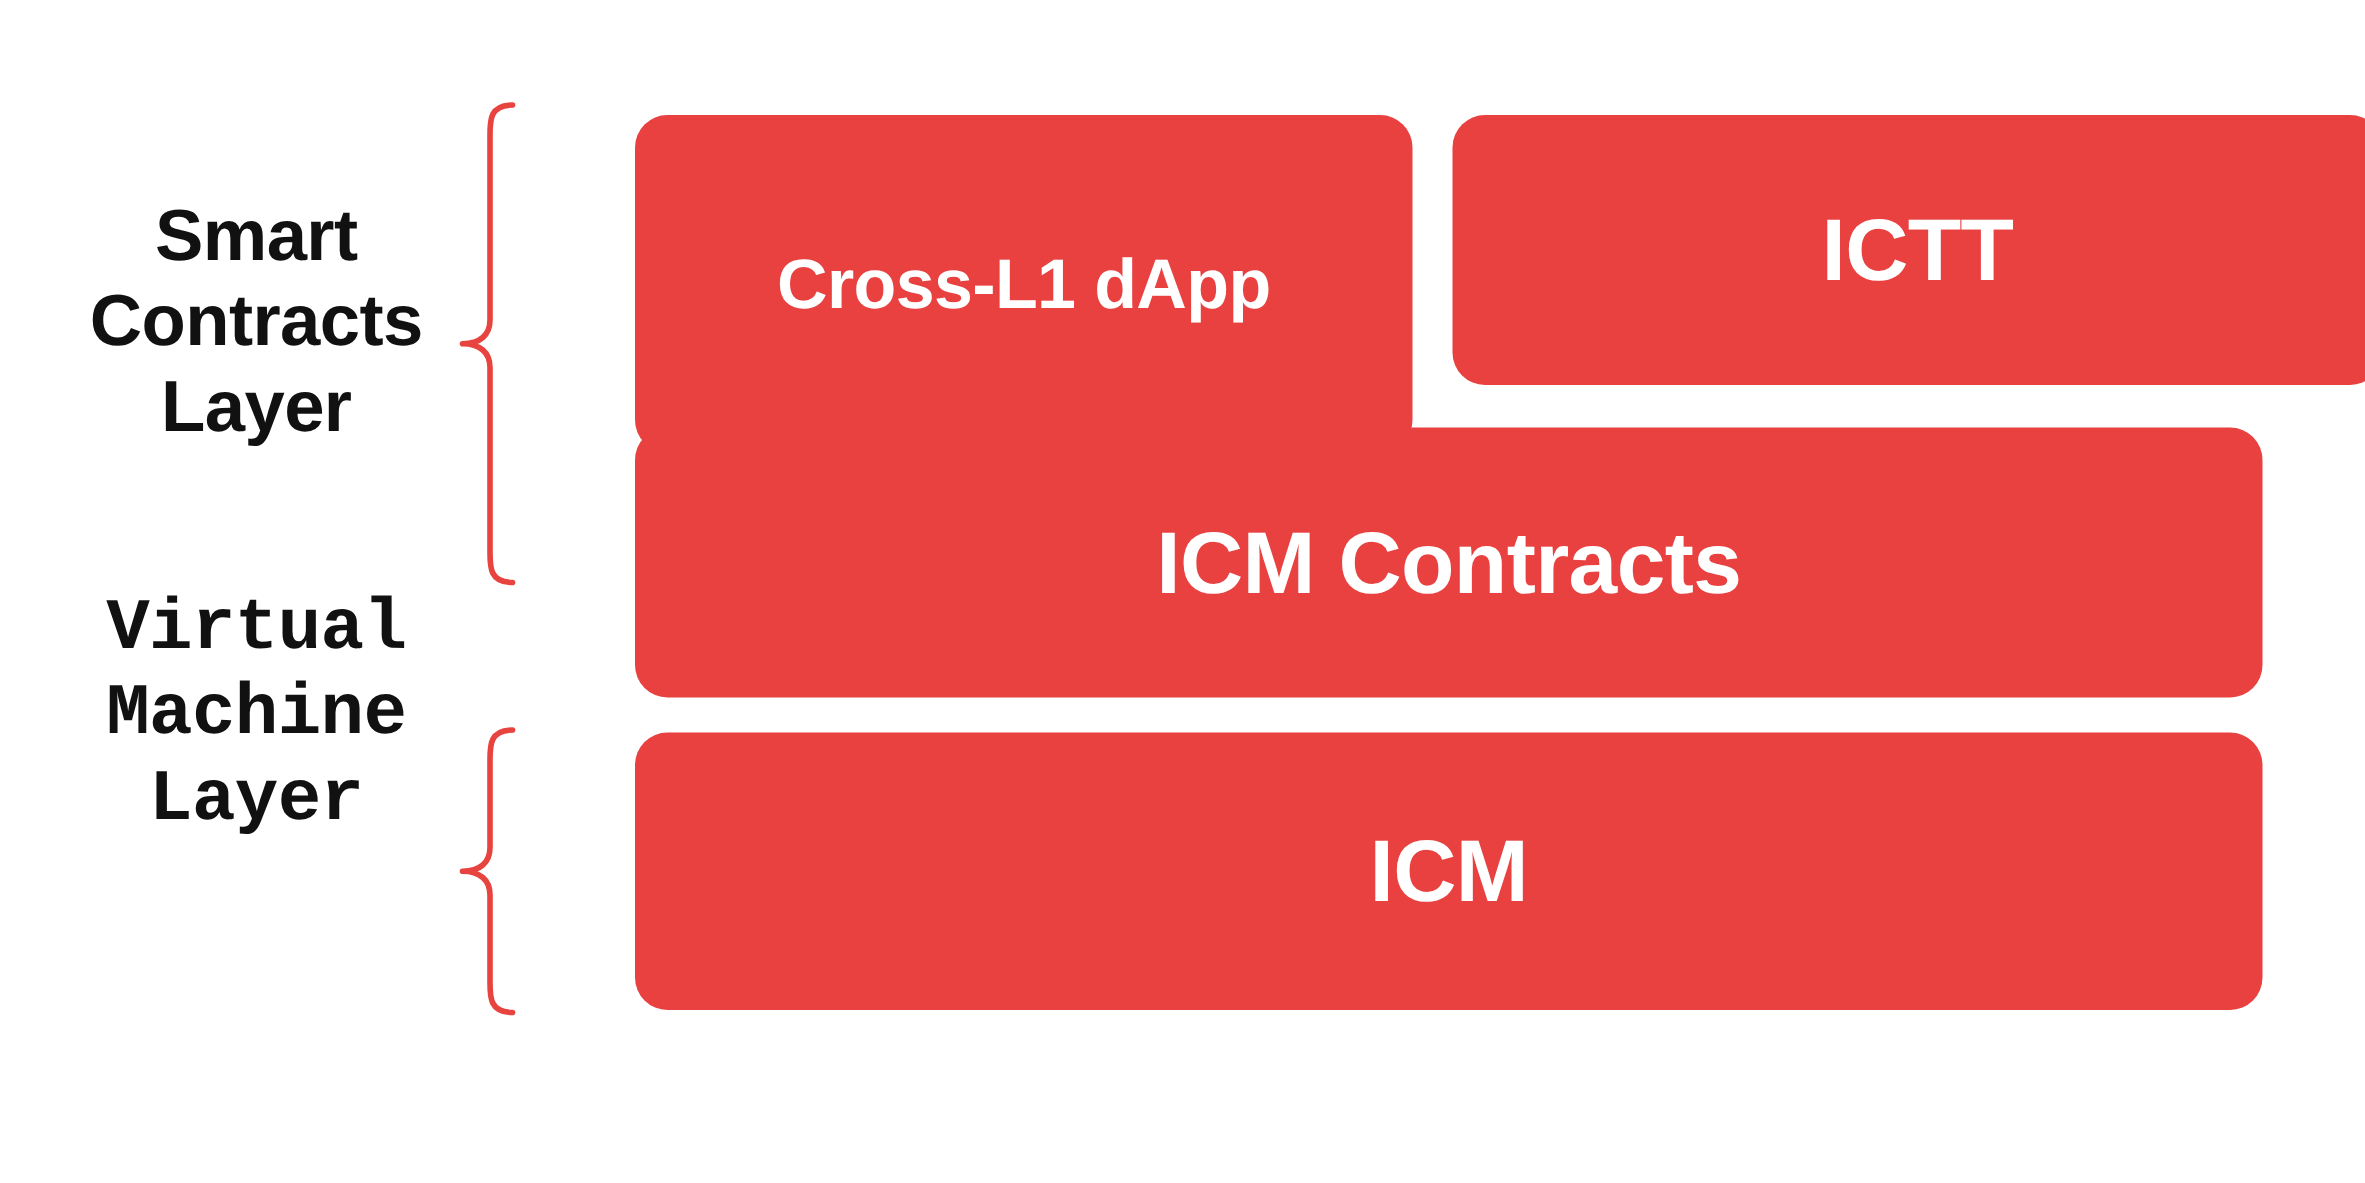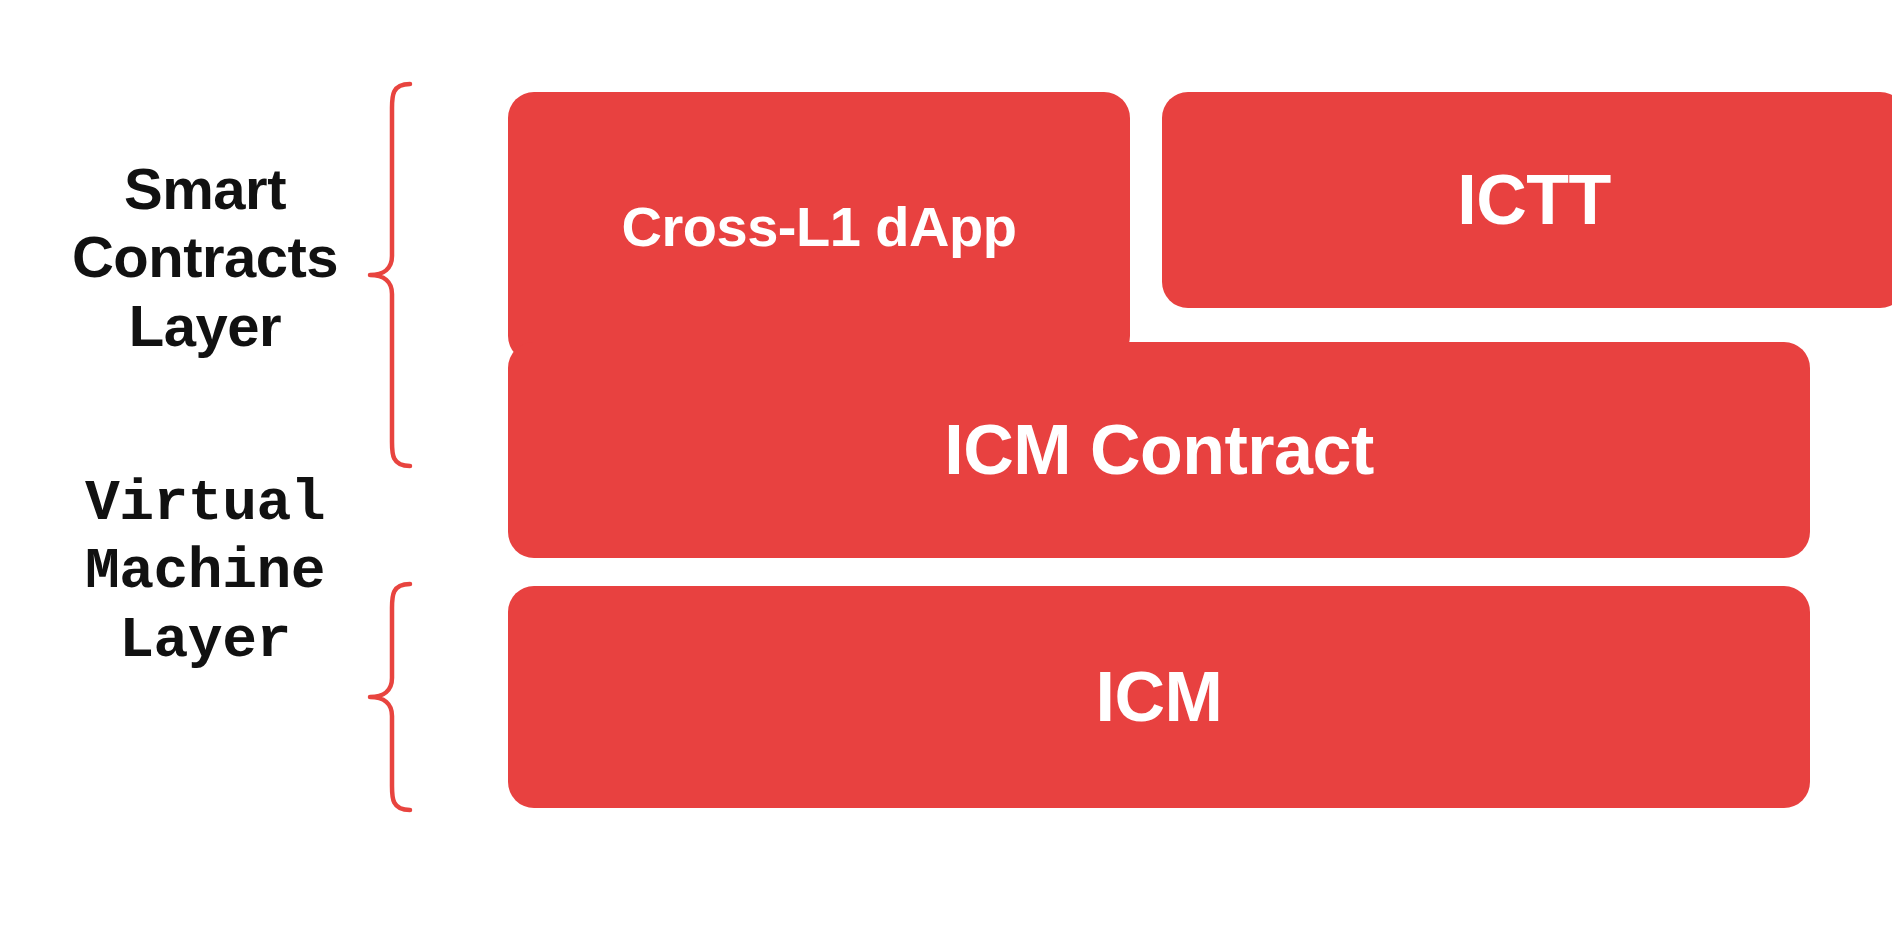--- a/index.html
+++ b/index.html
@@ -126,20 +126,20 @@
 
   <div class="node-box" id="box-cross-l1-dapp">
     <span class="node-label">Cross-L1 dApp</span>
   </div>
 
   <div class="node-box" id="box-ictt">
     <span class="node-label">ICTT</span>
   </div>
 
   <div class="node-box" id="box-icm-contracts">
-    <span class="node-label">ICM Contract</span>
+    <span class="node-label">ICM Contracts</span>
   </div>
 
   <div class="node-box" id="box-icm">
     <span class="node-label">ICM</span>
   </div>
 
 </div>
 
 </body></html>

